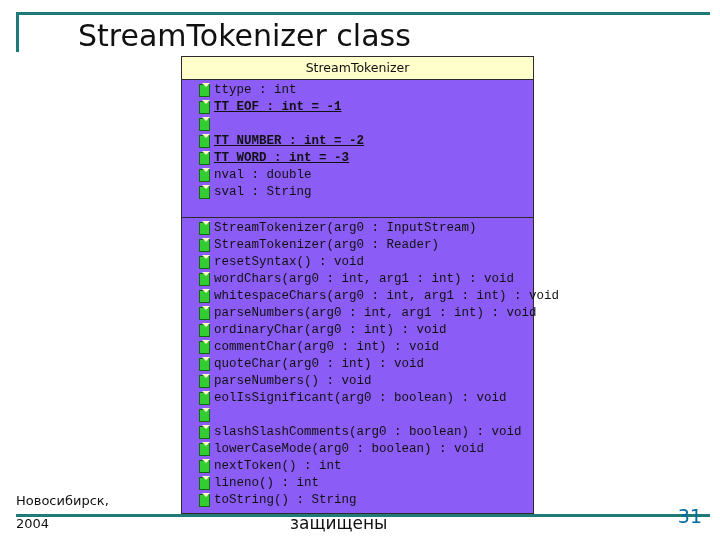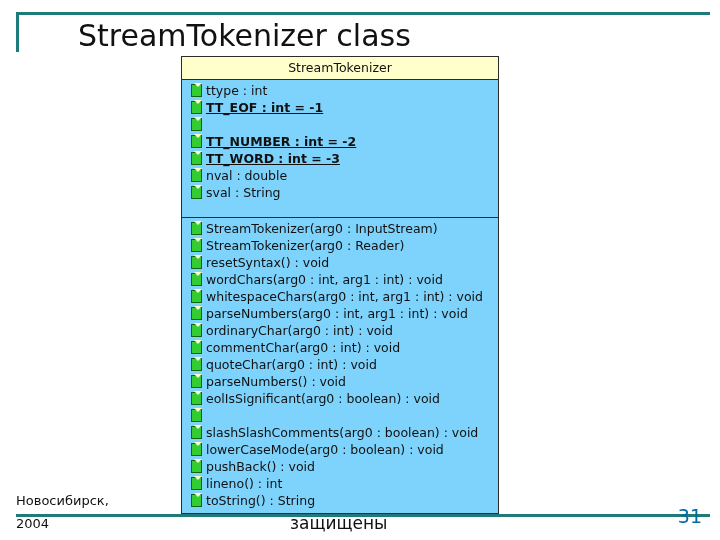--- a/index.html
+++ b/index.html
@@ -22,36 +22,37 @@
   }
   .slide-title{
     position:absolute;left:78px;top:18px;
     font-size:30px;color:#111111;
     font-family:"DejaVu Sans", sans-serif;
     letter-spacing:0px;
     white-space:nowrap;
   }
   
   .uml{
-    position:absolute;left:181px;top:56px;width:318px;
+    position:absolute;left:181px;top:56px;width:353px;
     border:1px solid #2b2b2b;
     background:#ffffcc;
     box-sizing:border-box;
   }
   .uml-name{
     text-align:center;
     font-size:12.5px;
     color:#111;
     padding:3px 0 4px 0;
     border-bottom:1px solid #2b2b2b;
     background:#ffffcc;
   }
   .uml-section{
-    padding:2px 0 4px 4px;
-    background:#7dd3fc;
+    padding:2px 0 4px 12px;
+    background:#8b5cf6;
+    font-family:Liberation Mono, monospace;
   }
   .uml-section.attrs{border-bottom:1px solid #2b2b2b;padding-bottom:16px;}
   .row{
     display:flex;align-items:center;
     height:17px;
     padding-left:4px;
   }
   .row-label{
     font-size:12.5px;
     color:#111;
@@ -261,21 +262,21 @@
           <span class="body"></span>
           <span class="notch"></span>
         </span>
       <span class="row-label">lowerCaseMode(arg0 : boolean) : void</span>
     </div>
     <div class="row">
       <span class="marker method">
           <span class="body"></span>
           <span class="notch"></span>
         </span>
-      <span class="row-label">pushBack() : void</span>
+      <span class="row-label">nextToken() : int</span>
     </div>
     <div class="row">
       <span class="marker method">
           <span class="body"></span>
           <span class="notch"></span>
         </span>
       <span class="row-label">lineno() : int</span>
     </div>
     <div class="row">
       <span class="marker method">

